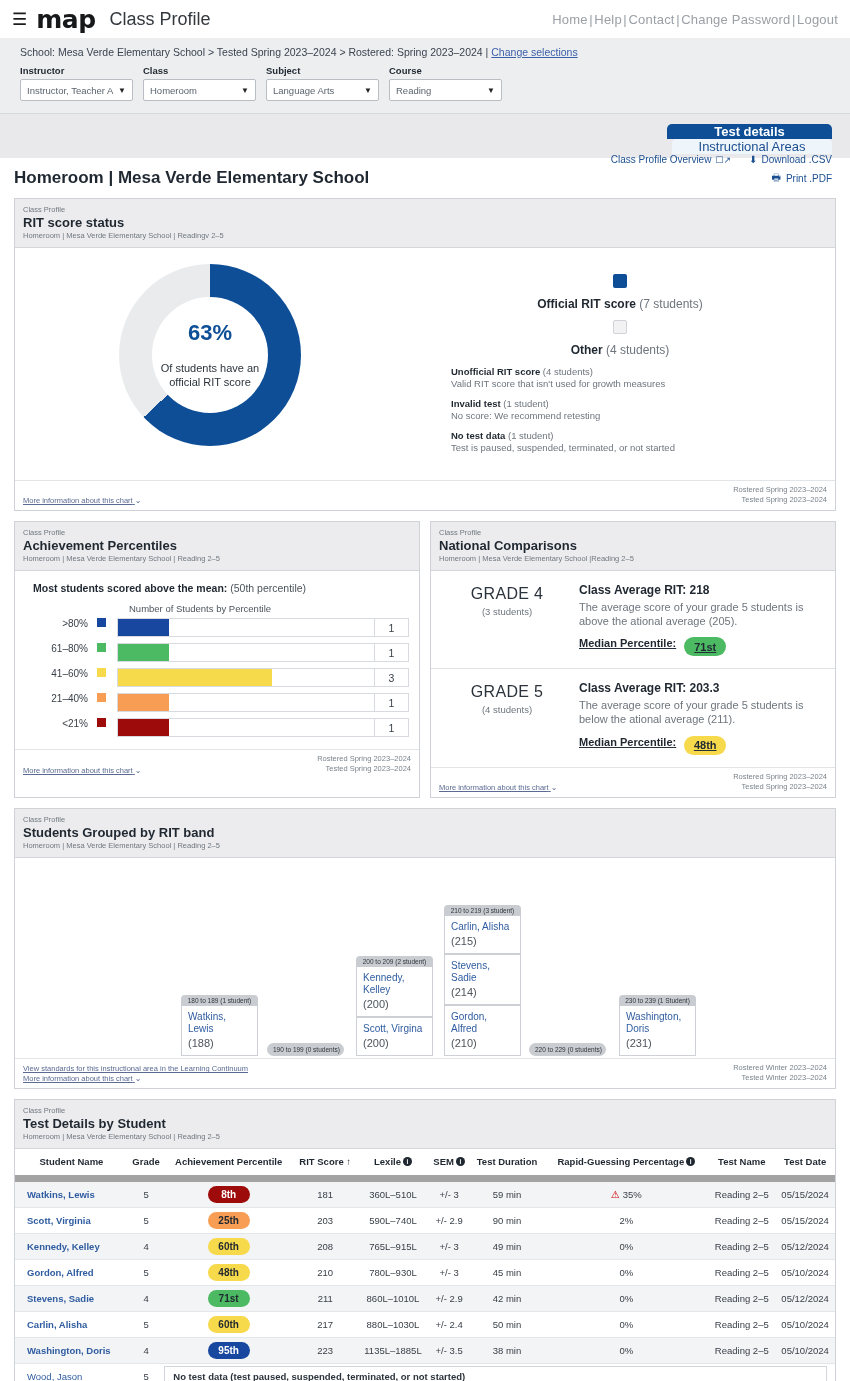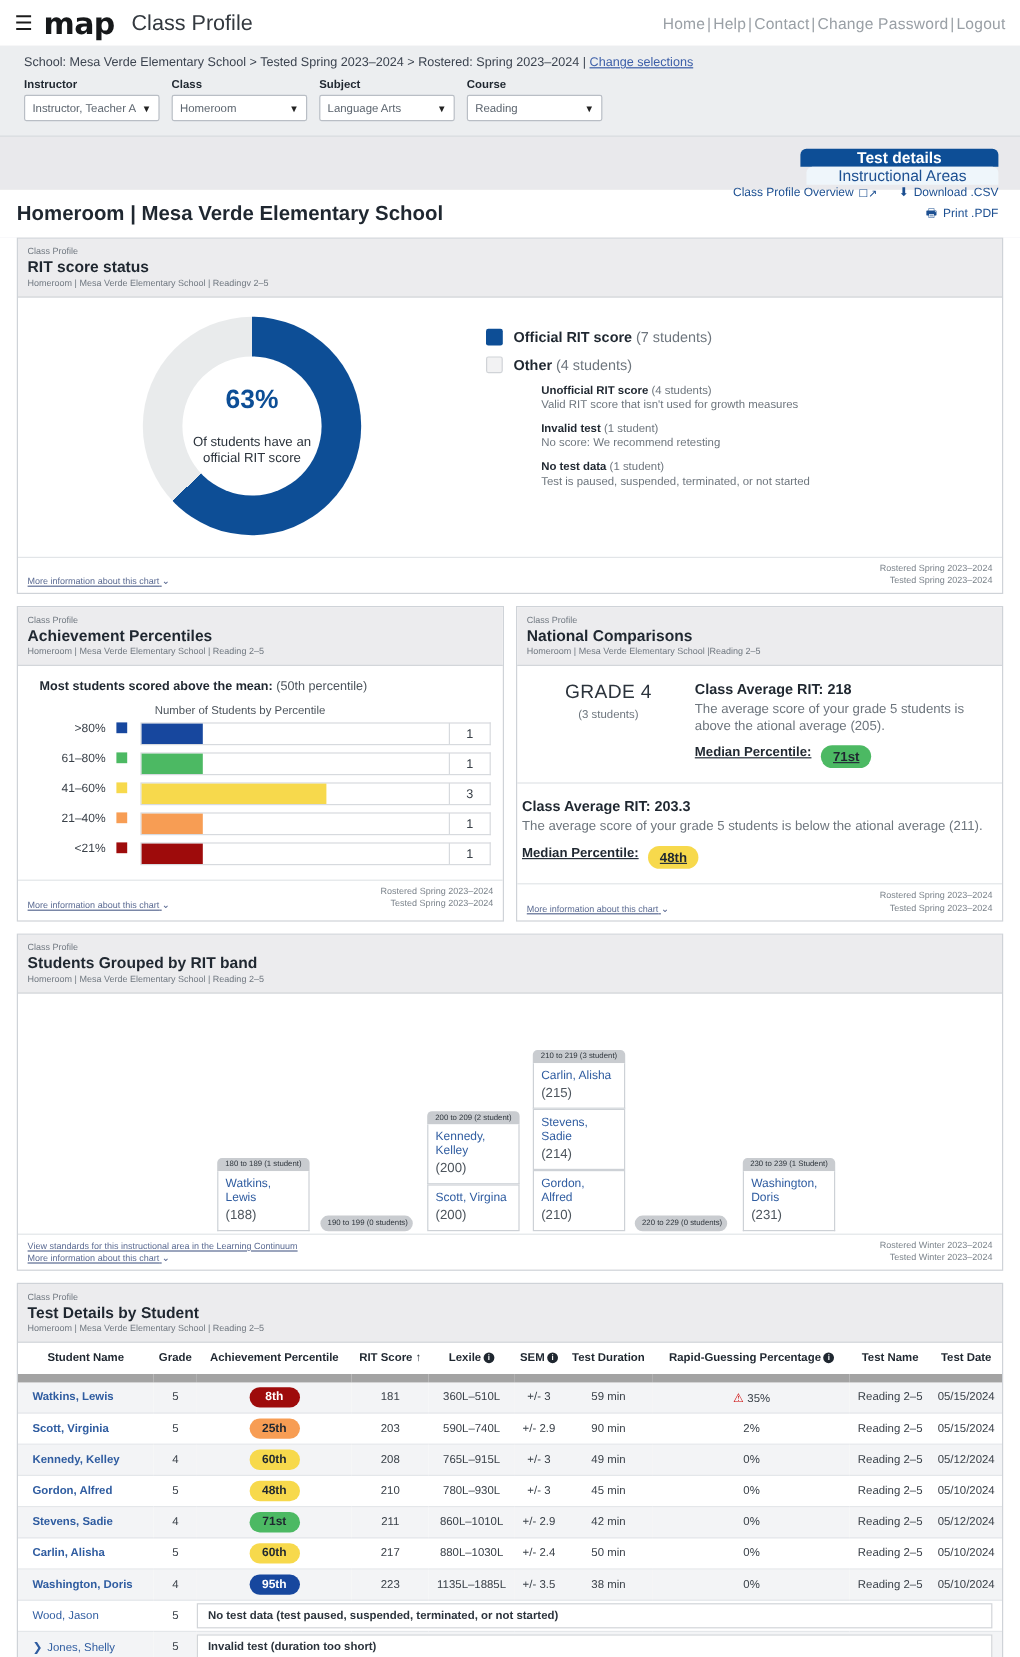--- a/index.html
+++ b/index.html
@@ -200,21 +200,21 @@
     left: 50%; top: 50%;
     transform: translate(-50%,-50%);
     z-index: 2;
     text-align: center;
     width: 130px;
   }
   .donut-pct { font-size: 22px; font-weight: 700; color: #0d4e96; }
   .donut-cap { font-size: 11px; color: #2b333c; line-height: 1.25; margin-top: 16px; }
 
   .legend-col { flex: 1; padding-top: 10px; }
-  .legend-row { display: flex; align-items: center; gap: 9px; margin-bottom: 9px; }
+  .legend-row { display: flex; align-items: center; gap: 9px; margin-bottom: 9px; flex-direction: column; }
   .swatch { width: 14px; height: 14px; border-radius: 2px; }
   .sw-official { background: #0d4e96; }
   .sw-other { background: #f2f2f3; border: 1px solid #d0d3d7; }
   .legend-main { font-size: 12px; font-weight: 700; color: #1f2730; }
   .legend-main .muted { font-weight: 400; color: #6d757d; }
   .legend-sub { margin-left: 46px; margin-bottom: 9px; }
   .legend-sub .t { font-size: 9.5px; font-weight: 700; color: #1f2730; }
   .legend-sub .t .muted { font-weight: 400; color: #6d757d; }
   .legend-sub .d { font-size: 9.5px; color: #6d757d; margin-top: 1px; }
 
@@ -565,20 +565,24 @@
             <div class="nc-right">
               <div class="nc-avg">Class Average RIT: 218</div>
               <div class="nc-desc">The average score of your grade 5 students is above the ational average (205).</div>
               <div class="nc-med">
                 <span class="nc-med-lab">Median Percentile:</span>
                 <span class="pill" style="background:#4cb963;color:#1f2730">71st</span>
               </div>
             </div>
           </div>
           <div class="nc-block">
+            <div class="nc-left">
+              <div class="nc-grade">GRADE 5</div>
+              <div class="nc-count">(4 students)</div>
+            </div>
             <div class="nc-right">
               <div class="nc-avg">Class Average RIT: 203.3</div>
               <div class="nc-desc">The average score of your grade 5 students is below the ational average (211).</div>
               <div class="nc-med">
                 <span class="nc-med-lab">Median Percentile:</span>
                 <span class="pill" style="background:#f7d94c;color:#1f2730">48th</span>
               </div>
             </div>
           </div>
         </div>

